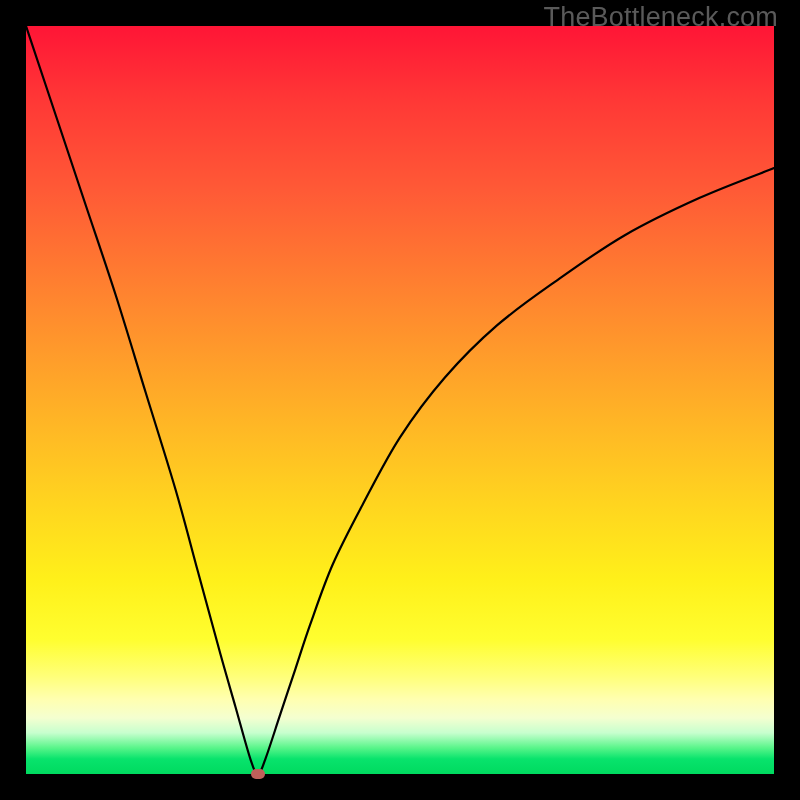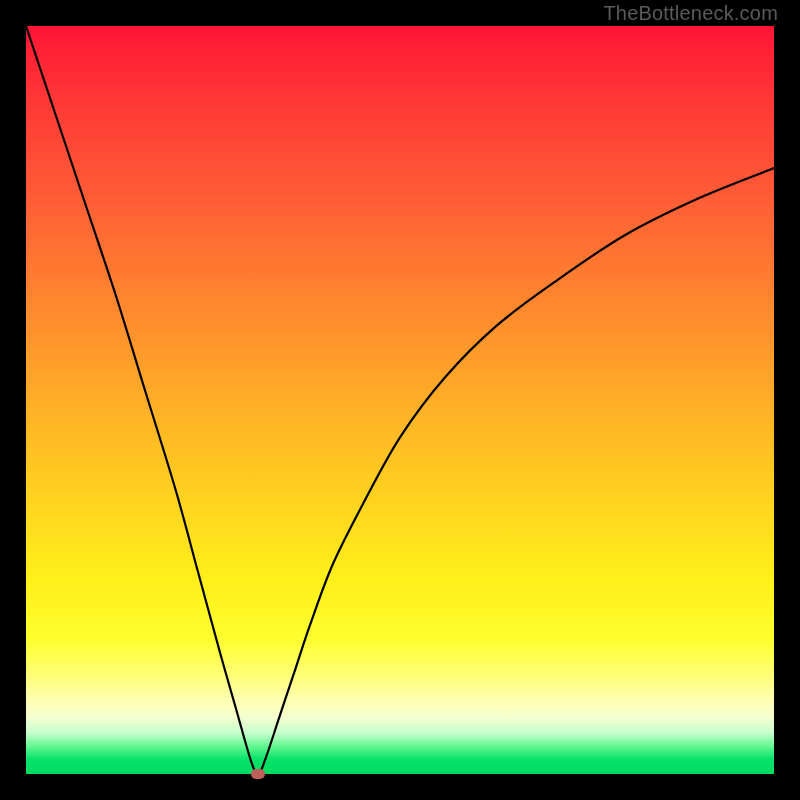--- a/index.html
+++ b/index.html
@@ -45,21 +45,21 @@
     position: absolute;
     inset: 0;
     width: 100%;
     height: 100%;
   }
   .watermark {
     position: absolute;
     top: -24px;
     right: -4px;
     color: #5a5a5a;
-    font-size: 20px;
+    font-size: 27px;
     letter-spacing: 0.2px;
     font-weight: 500;
   }
   .minimum-marker {
     position: absolute;
     width: 14px;
     height: 10px;
     border-radius: 5px;
     background: #c0605a; 
     transform: translate(-50%, -50%);

